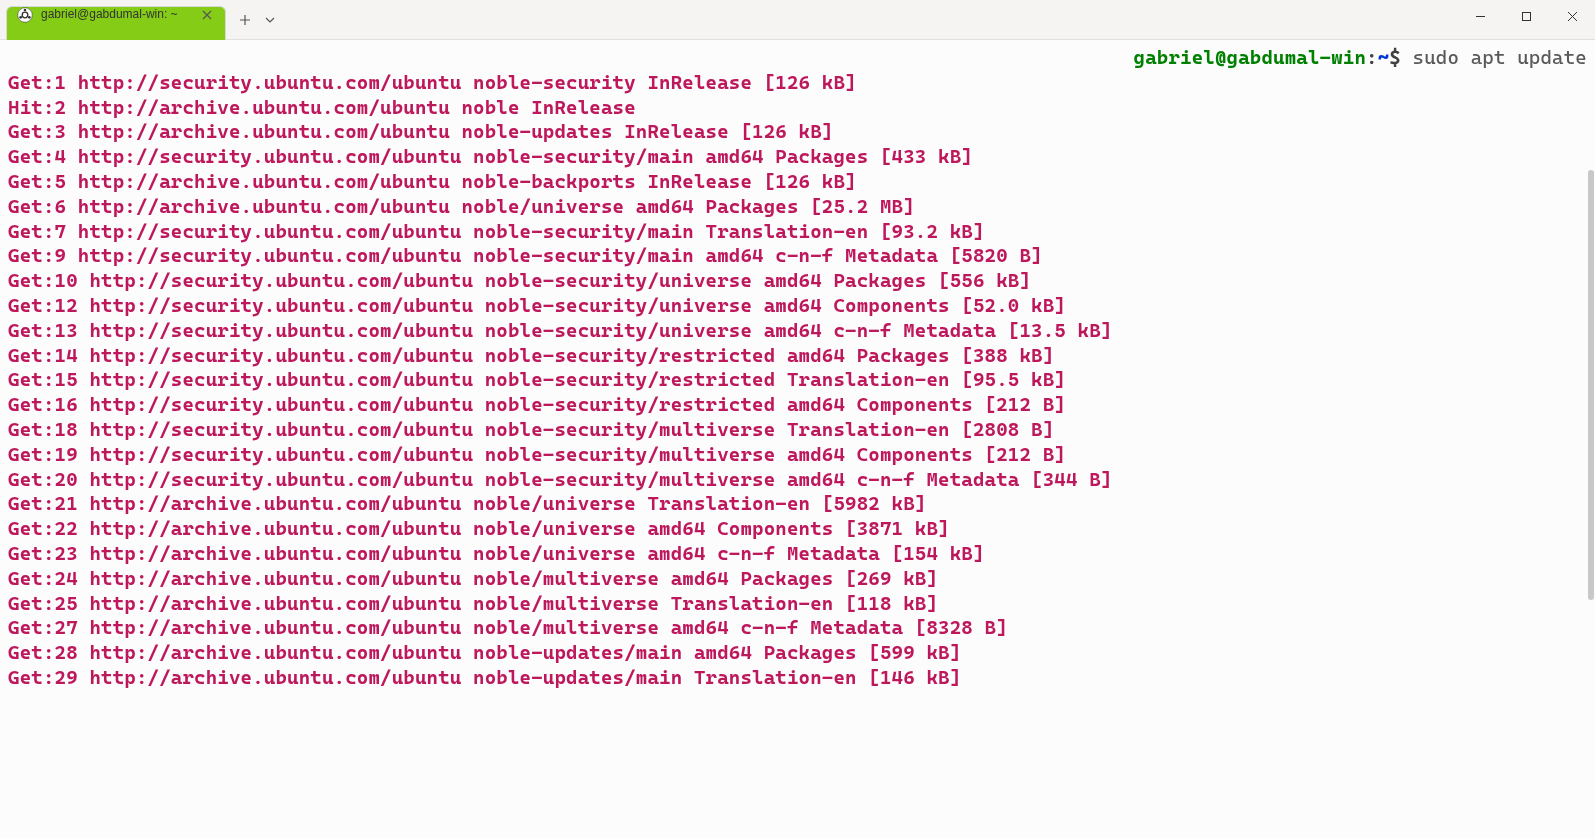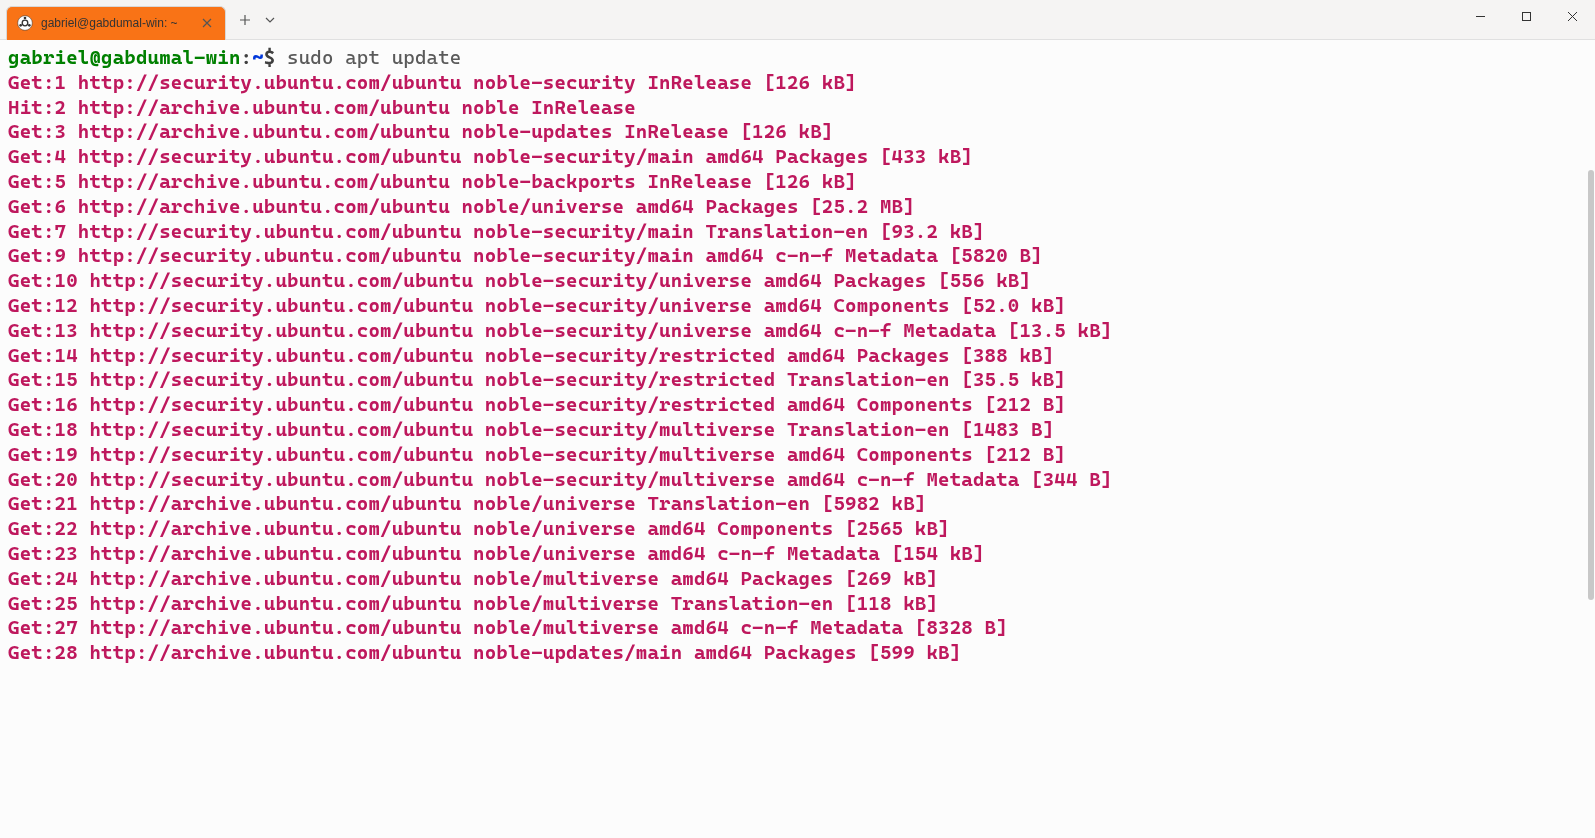--- a/index.html
+++ b/index.html
@@ -19,26 +19,26 @@
     .titlebar {
       height: 40px;
       background: #f5f4f3;
       display: flex;
       align-items: center;
       border-bottom: 1px solid #e0e0e0;
       position: relative;
     }
     .tab {
       height: 34px;
-      background: #f97316;
+      background: #84cc16;
       border: 1px solid #d8d8d8;
       border-bottom: none;
       border-radius: 6px 6px 0 0;
       display: flex;
-      align-items: center;
+      align-items: flex-start;
       padding: 0 10px 0 10px;
       margin-left: 6px;
       margin-top: 6px;
       gap: 8px;
       min-width: 220px;
     }
     .tab-icon {
       width: 16px;
       height: 16px;
       display: flex;
@@ -99,20 +99,21 @@
     .terminal-body {
       flex: 1;
       padding: 6px 8px;
       overflow: hidden;
       font-size: 19.5px;
       line-height: 24.8px;
       letter-spacing: 0.2px;
     }
     .prompt-line {
       white-space: pre;
+      text-align: right;
     }
     .prompt-user {
       color: #008000;
       font-weight: bold;
     }
     .prompt-colon {
       color: #404040;
       font-weight: bold;
     }
     .prompt-path {
@@ -206,30 +207,31 @@
       <div class="output-line">Get:3 http://archive.ubuntu.com/ubuntu noble-updates InRelease [126 kB]</div>
       <div class="output-line">Get:4 http://security.ubuntu.com/ubuntu noble-security/main amd64 Packages [433 kB]</div>
       <div class="output-line">Get:5 http://archive.ubuntu.com/ubuntu noble-backports InRelease [126 kB]</div>
       <div class="output-line">Get:6 http://archive.ubuntu.com/ubuntu noble/universe amd64 Packages [25.2 MB]</div>
       <div class="output-line">Get:7 http://security.ubuntu.com/ubuntu noble-security/main Translation-en [93.2 kB]</div>
       <div class="output-line">Get:9 http://security.ubuntu.com/ubuntu noble-security/main amd64 c-n-f Metadata [5820 B]</div>
       <div class="output-line">Get:10 http://security.ubuntu.com/ubuntu noble-security/universe amd64 Packages [556 kB]</div>
       <div class="output-line">Get:12 http://security.ubuntu.com/ubuntu noble-security/universe amd64 Components [52.0 kB]</div>
       <div class="output-line">Get:13 http://security.ubuntu.com/ubuntu noble-security/universe amd64 c-n-f Metadata [13.5 kB]</div>
       <div class="output-line">Get:14 http://security.ubuntu.com/ubuntu noble-security/restricted amd64 Packages [388 kB]</div>
-      <div class="output-line">Get:15 http://security.ubuntu.com/ubuntu noble-security/restricted Translation-en [35.5 kB]</div>
+      <div class="output-line">Get:15 http://security.ubuntu.com/ubuntu noble-security/restricted Translation-en [95.5 kB]</div>
       <div class="output-line">Get:16 http://security.ubuntu.com/ubuntu noble-security/restricted amd64 Components [212 B]</div>
-      <div class="output-line">Get:18 http://security.ubuntu.com/ubuntu noble-security/multiverse Translation-en [1483 B]</div>
+      <div class="output-line">Get:18 http://security.ubuntu.com/ubuntu noble-security/multiverse Translation-en [2808 B]</div>
       <div class="output-line">Get:19 http://security.ubuntu.com/ubuntu noble-security/multiverse amd64 Components [212 B]</div>
       <div class="output-line">Get:20 http://security.ubuntu.com/ubuntu noble-security/multiverse amd64 c-n-f Metadata [344 B]</div>
       <div class="output-line">Get:21 http://archive.ubuntu.com/ubuntu noble/universe Translation-en [5982 kB]</div>
-      <div class="output-line">Get:22 http://archive.ubuntu.com/ubuntu noble/universe amd64 Components [2565 kB]</div>
+      <div class="output-line">Get:22 http://archive.ubuntu.com/ubuntu noble/universe amd64 Components [3871 kB]</div>
       <div class="output-line">Get:23 http://archive.ubuntu.com/ubuntu noble/universe amd64 c-n-f Metadata [154 kB]</div>
       <div class="output-line">Get:24 http://archive.ubuntu.com/ubuntu noble/multiverse amd64 Packages [269 kB]</div>
       <div class="output-line">Get:25 http://archive.ubuntu.com/ubuntu noble/multiverse Translation-en [118 kB]</div>
       <div class="output-line">Get:27 http://archive.ubuntu.com/ubuntu noble/multiverse amd64 c-n-f Metadata [8328 B]</div>
       <div class="output-line">Get:28 http://archive.ubuntu.com/ubuntu noble-updates/main amd64 Packages [599 kB]</div>
+      <div class="output-line">Get:29 http://archive.ubuntu.com/ubuntu noble-updates/main Translation-en [146 kB]</div>
     </div>
 </div>
 
 <div class="scrollbar">
   <div class="scrollbar-thumb"></div>
 </div>
 
 </body></html>

